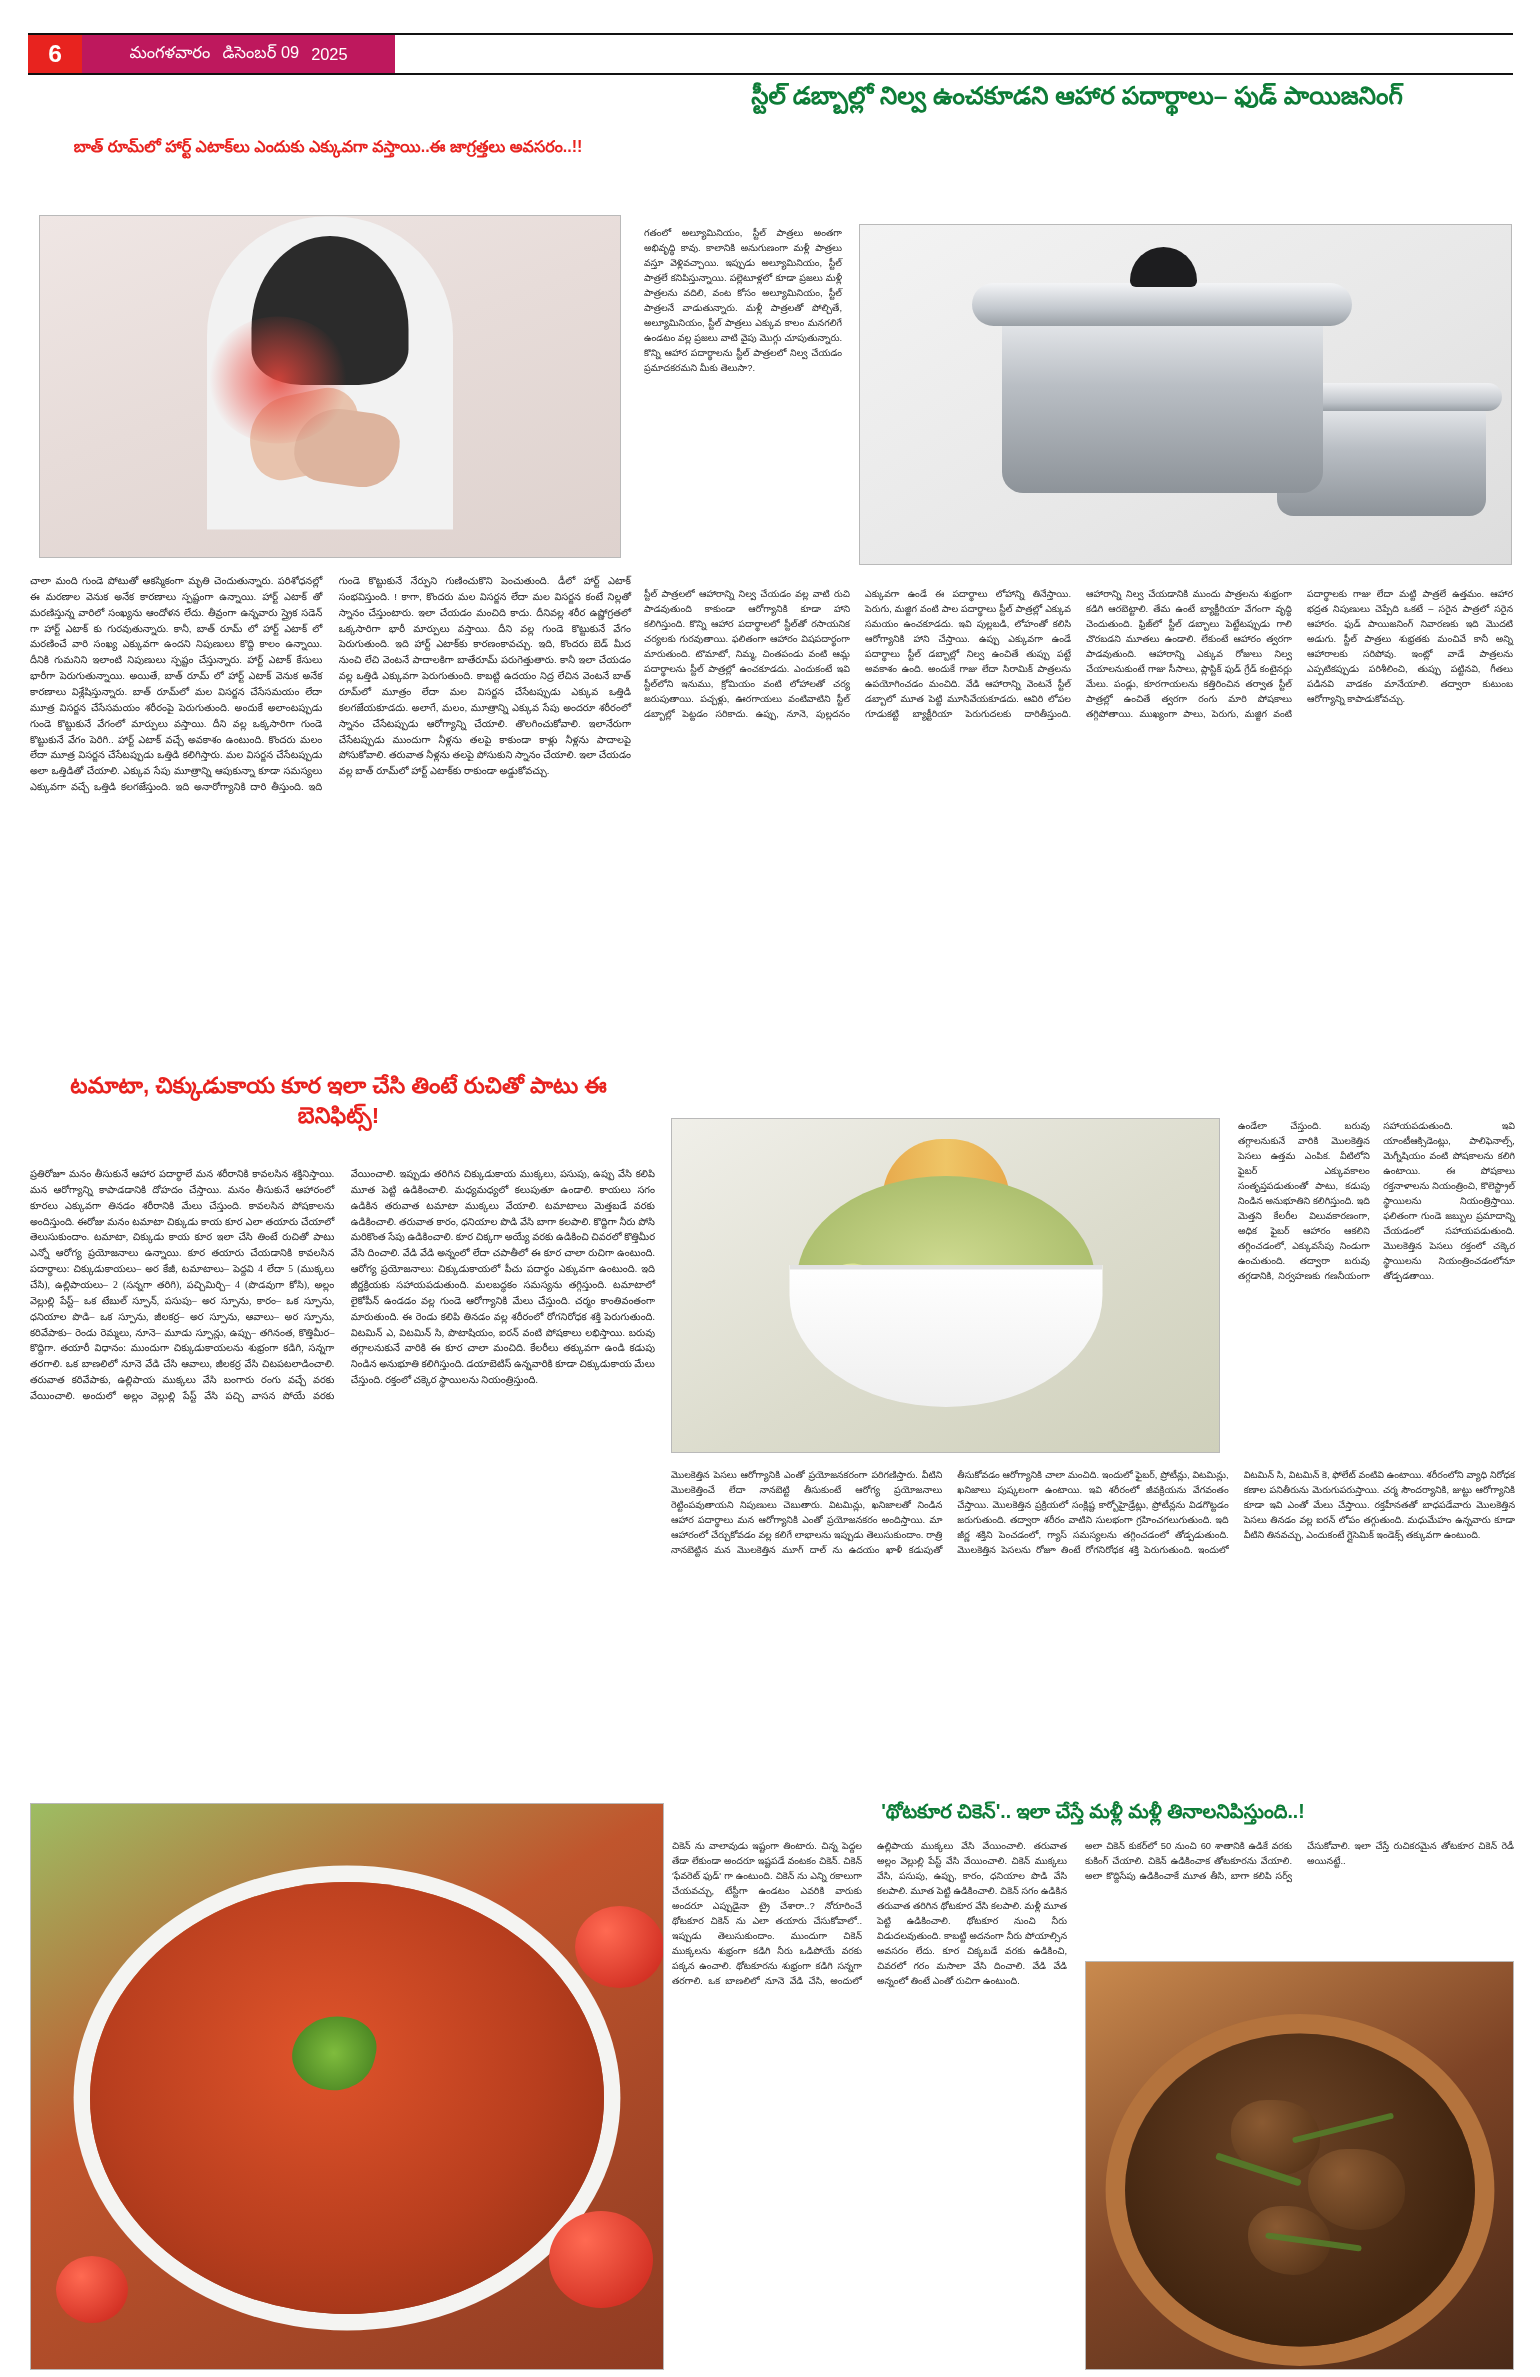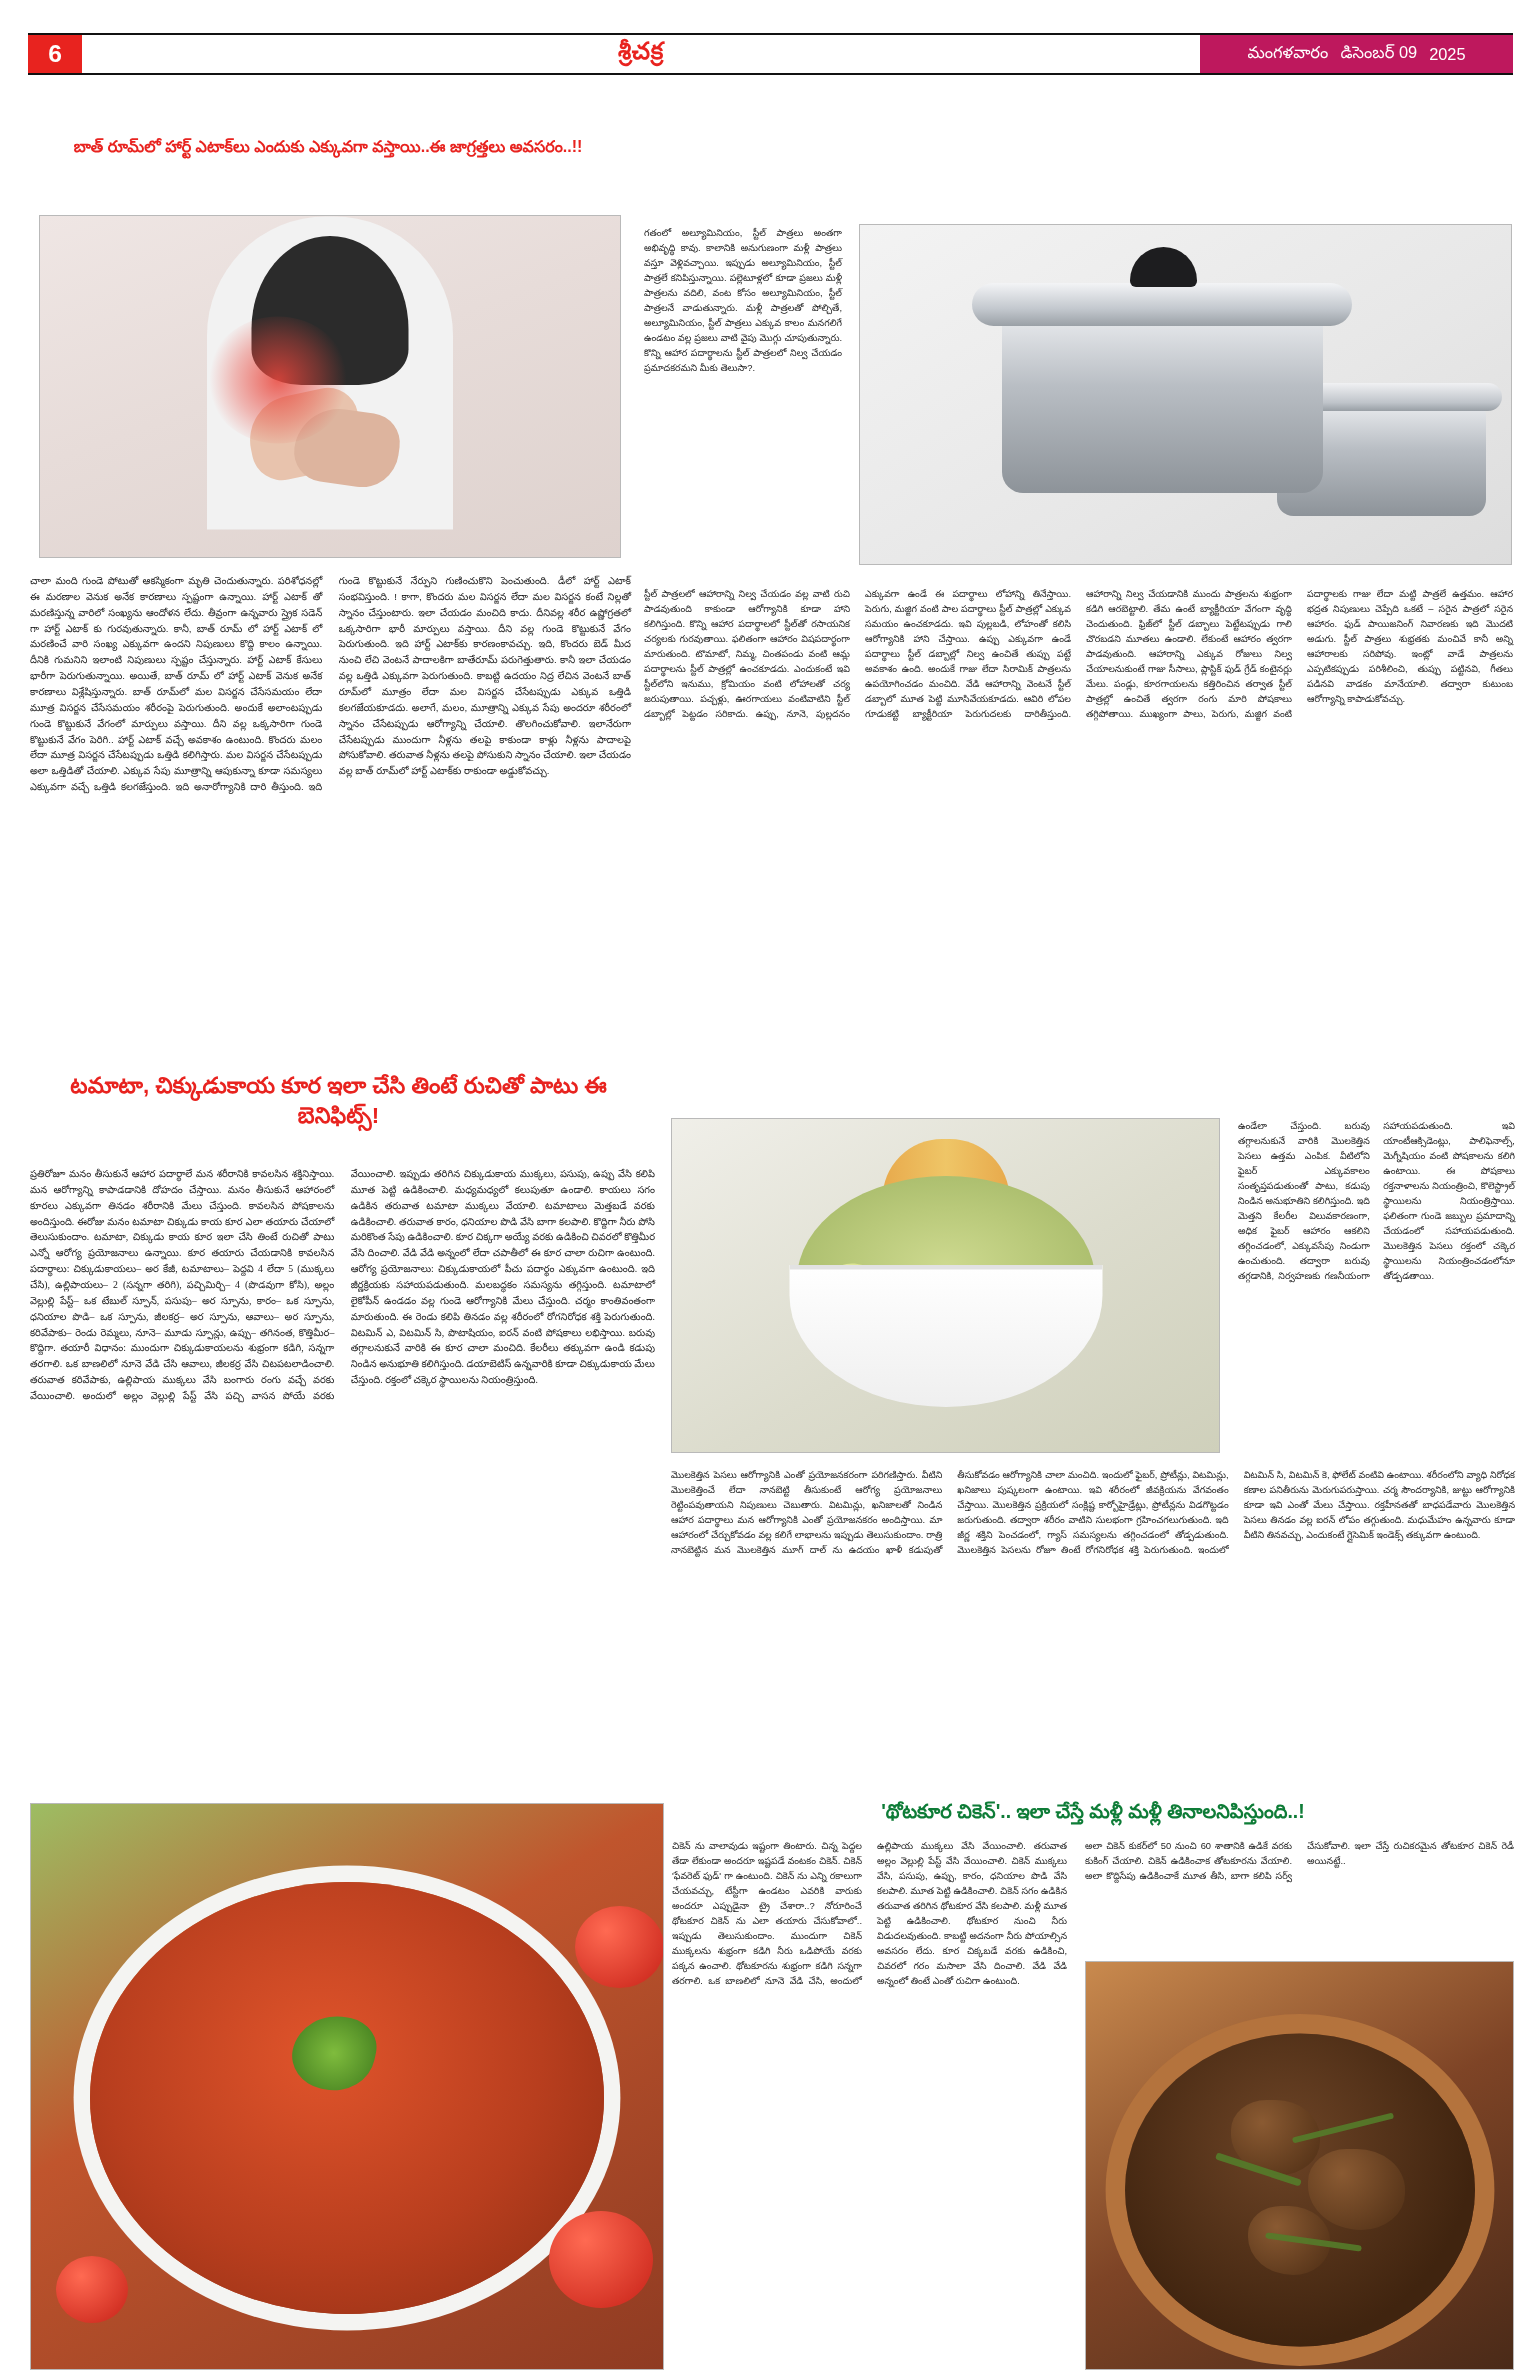--- a/index.html
+++ b/index.html
@@ -297,40 +297,38 @@
     opacity: .9;
   }
 </style>
 </head>
 <body>
 
 <div class="page">
 
   <div class="masthead">
     <div class="page-num-box">6</div>
-    <div class="masthead-mid">
-      <span class="logo">శ్రీచక్ర</span>
-    </div>
     <div class="date-box">
       <span>మంగళవారం</span>
       <span>డిసెంబర్ 09</span>
       <span>2025</span>
     </div>
   </div>
 
   <div class="hl" id="story1-title">బాత్ రూమ్‌లో హార్ట్ ఎటాక్‌లు ఎందుకు ఎక్కువగా వస్తాయి..ఈ జాగ్రత్తలు అవసరం..!!</div>
   <div class="photo" id="story1-photo">
     <div class="p1-person"></div>
     <div class="p1-hair"></div>
     <div class="p1-hand"></div>
     <div class="p1-hand b"></div>
     <div class="p1-glow"></div>
   </div>
   <div class="body-text" id="story1-body">చాలా మంది గుండె పోటుతో ఆకస్మికంగా మృతి చెందుతున్నారు. పరిశోధనల్లో ఈ మరణాల వెనుక అనేక కారణాలు స్పష్టంగా ఉన్నాయి. హార్ట్ ఎటాక్ తో మరణిస్తున్న వారిలో సంఖ్యను ఆందోళన లేదు. తీవ్రంగా ఉన్నవారు స్త్రైక సడెన్ గా హార్ట్ ఎటాక్ కు గురవుతున్నారు. కానీ, బాత్ రూమ్ లో హార్ట్ ఎటాక్ లో మరణించే వారి సంఖ్య ఎక్కువగా ఉందని నిపుణులు కొద్ది కాలం ఉన్నాయి. దీనికి గుమనిని ఇలాంటి నిపుణులు స్పష్టం చేస్తున్నారు. హార్ట్ ఎటాక్ కేసులు భారీగా పెరుగుతున్నాయి. అయితే, బాత్ రూమ్ లో హార్ట్ ఎటాక్ వెనుక అనేక కారణాలు విశ్లేషిస్తున్నారు. బాత్ రూమ్‌లో మల విసర్జన చేసేసమయం లేదా మూత్ర విసర్జన చేసేసమయం శరీరంపై పెరుగుతుంది. అందుకే అలాంటప్పుడు గుండె కొట్టుకునే వేగంలో మార్పులు వస్తాయి. దీని వల్ల ఒక్కసారిగా గుండె కొట్టుకునే వేగం పెరిగి.. హార్ట్ ఎటాక్ వచ్చే అవకాశం ఉంటుంది. కొందరు మలం లేదా మూత్ర విసర్జన చేసేటప్పుడు ఒత్తిడి కలిగిస్తారు. మల విసర్జన చేసేటప్పుడు అలా ఒత్తిడితో చేయాలి. ఎక్కువ సేపు మూత్రాన్ని ఆపుకున్నా కూడా సమస్యలు ఎక్కువగా వచ్చే ఒత్తిడి కలగజేస్తుంది. ఇది అనారోగ్యానికి దారి తీస్తుంది. ఇది గుండె కొట్టుకునే నేర్పుని గుణించుకొని పెంచుతుంది. డీలో హార్ట్ ఎటాక్ సంభవిస్తుంది. ! కాగా, కొందరు మల విసర్జన లేదా మల విసర్జన కంటే నిల్లతో స్నానం చేస్తుంటారు. ఇలా చేయడం మంచిది కాదు. దీనివల్ల శరీర ఉష్ణోగ్రతలో ఒక్కసారిగా భారీ మార్పులు వస్తాయి. దీని వల్ల గుండె కొట్టుకునే వేగం పెరుగుతుంది. ఇది హార్ట్ ఎటాక్‌కు కారణంకావచ్చు. ఇది, కొందరు బెడ్ మీద నుంచి లేచి వెంటనే పాదాలకిగా బాతేరూమ్ పరుగెత్తుతారు. కానీ ఇలా చేయడం వల్ల ఒత్తిడి ఎక్కువగా పెరుగుతుంది. కాబట్టి ఉదయం నిద్ర లేచిన వెంటనే బాత్ రూమ్‌లో మూత్రం లేదా మల విసర్జన చేసేటప్పుడు ఎక్కువ ఒత్తిడి కలగజేయకూడదు. అలాగే, మలం, మూత్రాన్ని ఎక్కువ సేపు అందరూ శరీరంలో స్నానం చేసేటప్పుడు ఆరోగ్యాన్ని చేయాలి. తొలగించుకోవాలి. ఇలానేరుగా చేసేటప్పుడు ముందుగా నీళ్లను తలపై కాకుండా కాళ్లు నీళ్లను పాదాలపై పోసుకోవాలి. తరువాత నీళ్లను తలపై పోసుకుని స్నానం చేయాలి. ఇలా చేయడం వల్ల బాత్ రూమ్‌లో హార్ట్ ఎటాక్‌కు రాకుండా అడ్డుకోవచ్చు.</div>
 
+  <div class="hl green" id="story2-title">స్టీల్ డబ్బాల్లో నిల్వ ఉంచకూడని ఆహార పదార్థాలు– ఫుడ్ పాయిజనింగ్</div>
   <div class="body-text" id="story2-col1">గతంలో అల్యూమినియం, స్టీల్ పాత్రలు అంతగా అభివృద్ధి కావు. కాలానికి అనుగుణంగా మళ్లీ పాత్రలు వస్తూ వెళ్లివచ్చాయి. ఇప్పుడు అల్యూమినియం, స్టీల్ పాత్రలే కనిపిస్తున్నాయి. పల్లెటూళ్లలో కూడా ప్రజలు మళ్లీ పాత్రలను వదిలి, వంట కోసం అల్యూమినియం, స్టీల్ పాత్రలనే వాడుతున్నారు. మళ్లీ పాత్రలతో పోల్చితే, అల్యూమినియం, స్టీల్ పాత్రలు ఎక్కువ కాలం మనగలిగే ఉండటం వల్ల ప్రజలు వాటి వైపు మొగ్గు చూపుతున్నారు. కొన్ని ఆహార పదార్థాలను స్టీల్ పాత్రలలో నిల్వ చేయడం ప్రమాదకరమని మీకు తెలుసా?.</div>
   <div class="photo" id="story2-photo">
     <div class="pot pot-small"></div>
     <div class="pot pot-small-lid"></div>
     <div class="pot pot-big"></div>
     <div class="pot pot-lid"></div>
     <div class="pot pot-knob"></div>
   </div>
   <div class="body-text" id="story2-body">స్టీల్ పాత్రలలో ఆహారాన్ని నిల్వ చేయడం వల్ల వాటి రుచి పాడవుతుంది కాకుండా ఆరోగ్యానికి కూడా హాని కలిగిస్తుంది. కొన్ని ఆహార పదార్థాలలో స్టీల్‌తో రసాయనిక చర్యలకు గురవుతాయి. ఫలితంగా ఆహారం విషపదార్థంగా మారుతుంది. టొమాటో, నిమ్మ, చింతపండు వంటి ఆమ్ల పదార్థాలను స్టీల్ పాత్రల్లో ఉంచకూడదు. ఎందుకంటే ఇవి స్టీల్‌లోని ఇనుము, క్రోమియం వంటి లోహాలతో చర్య జరుపుతాయి. పచ్చళ్లు, ఊరగాయలు వంటివాటిని స్టీల్ డబ్బాల్లో పెట్టడం సరికాదు. ఉప్పు, నూనె, పుల్లదనం ఎక్కువగా ఉండే ఈ పదార్థాలు లోహాన్ని తినేస్తాయి. పెరుగు, మజ్జిగ వంటి పాల పదార్థాలు స్టీల్ పాత్రల్లో ఎక్కువ సమయం ఉంచకూడదు. ఇవి పుల్లబడి, లోహంతో కలిసి ఆరోగ్యానికి హాని చేస్తాయి. ఉప్పు ఎక్కువగా ఉండే పదార్థాలు స్టీల్ డబ్బాల్లో నిల్వ ఉంచితే తుప్పు పట్టే అవకాశం ఉంది. అందుకే గాజు లేదా సిరామిక్ పాత్రలను ఉపయోగించడం మంచిది. వేడి ఆహారాన్ని వెంటనే స్టీల్ డబ్బాలో మూత పెట్టి మూసివేయకూడదు. ఆవిరి లోపల గూడుకట్టి బ్యాక్టీరియా పెరుగుదలకు దారితీస్తుంది. ఆహారాన్ని నిల్వ చేయడానికి ముందు పాత్రలను శుభ్రంగా కడిగి ఆరబెట్టాలి. తేమ ఉంటే బ్యాక్టీరియా వేగంగా వృద్ధి చెందుతుంది. ఫ్రిజ్‌లో స్టీల్ డబ్బాలు పెట్టేటప్పుడు గాలి చొరబడని మూతలు ఉండాలి. లేకుంటే ఆహారం త్వరగా పాడవుతుంది. ఆహారాన్ని ఎక్కువ రోజులు నిల్వ చేయాలనుకుంటే గాజు సీసాలు, ప్లాస్టిక్ ఫుడ్ గ్రేడ్ కంటైనర్లు మేలు. పండ్లు, కూరగాయలను కత్తిరించిన తర్వాత స్టీల్ పాత్రల్లో ఉంచితే త్వరగా రంగు మారి పోషకాలు తగ్గిపోతాయి. ముఖ్యంగా పాలు, పెరుగు, మజ్జిగ వంటి పదార్థాలకు గాజు లేదా మట్టి పాత్రలే ఉత్తమం. ఆహార భద్రత నిపుణులు చెప్పేది ఒకటే – సరైన పాత్రలో సరైన ఆహారం. ఫుడ్ పాయిజనింగ్ నివారణకు ఇది మొదటి అడుగు. స్టీల్ పాత్రలు శుభ్రతకు మంచివే కానీ అన్ని ఆహారాలకు సరిపోవు. ఇంట్లో వాడే పాత్రలను ఎప్పటికప్పుడు పరిశీలించి, తుప్పు పట్టినవి, గీతలు పడినవి వాడకం మానేయాలి. తద్వారా కుటుంబ ఆరోగ్యాన్ని కాపాడుకోవచ్చు.</div>
 

